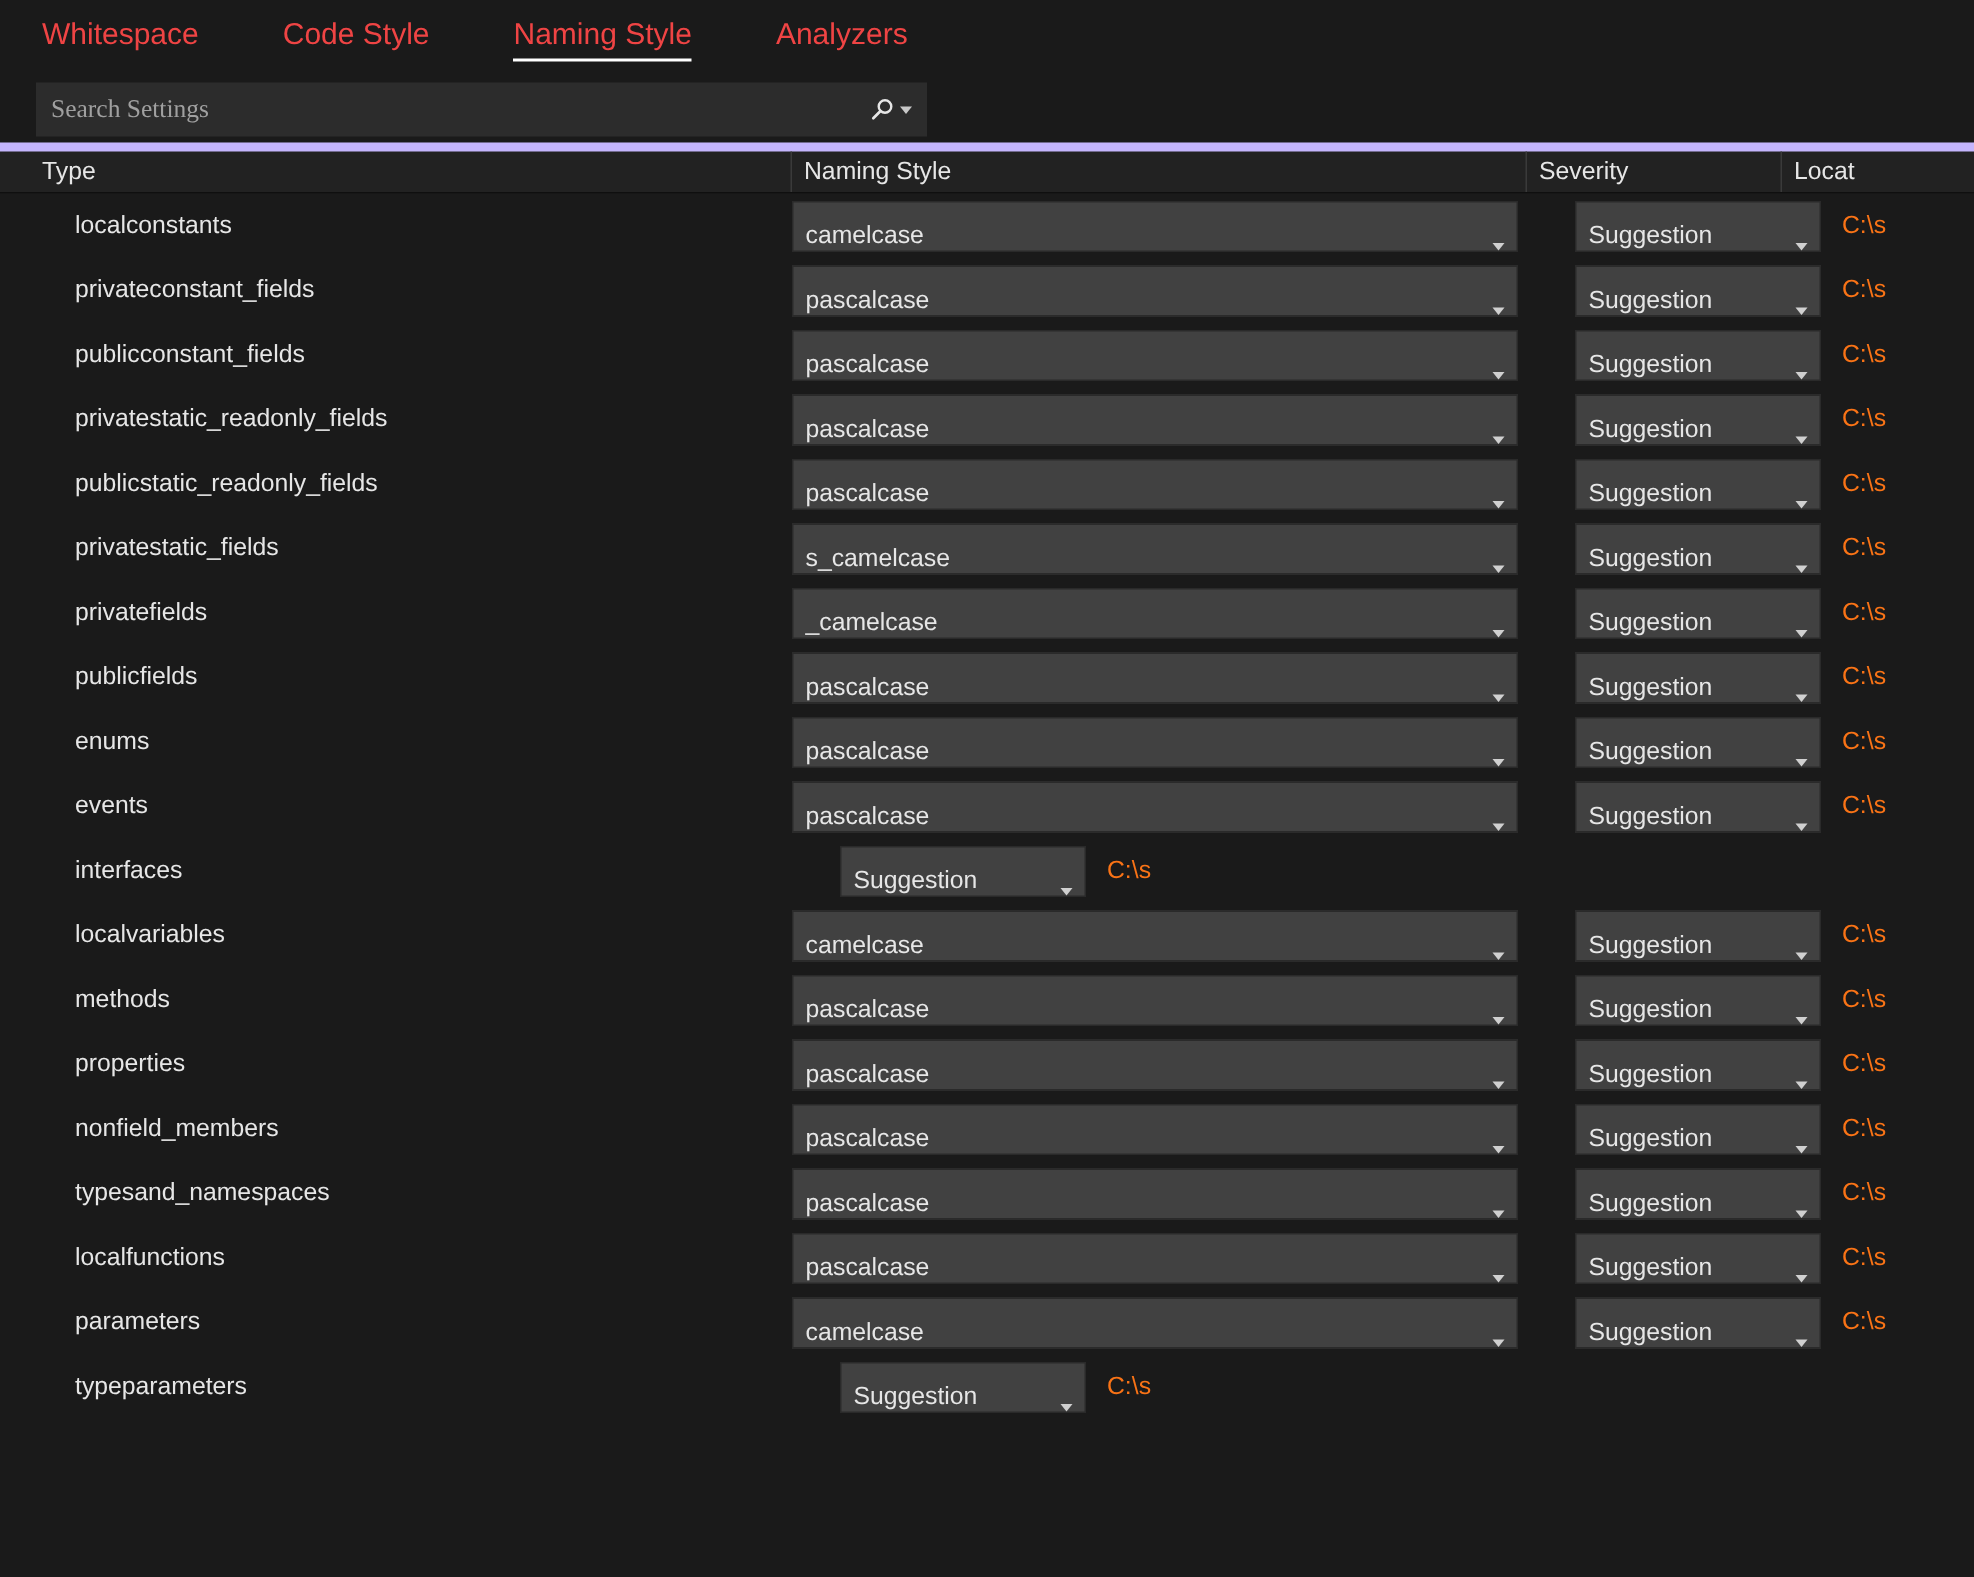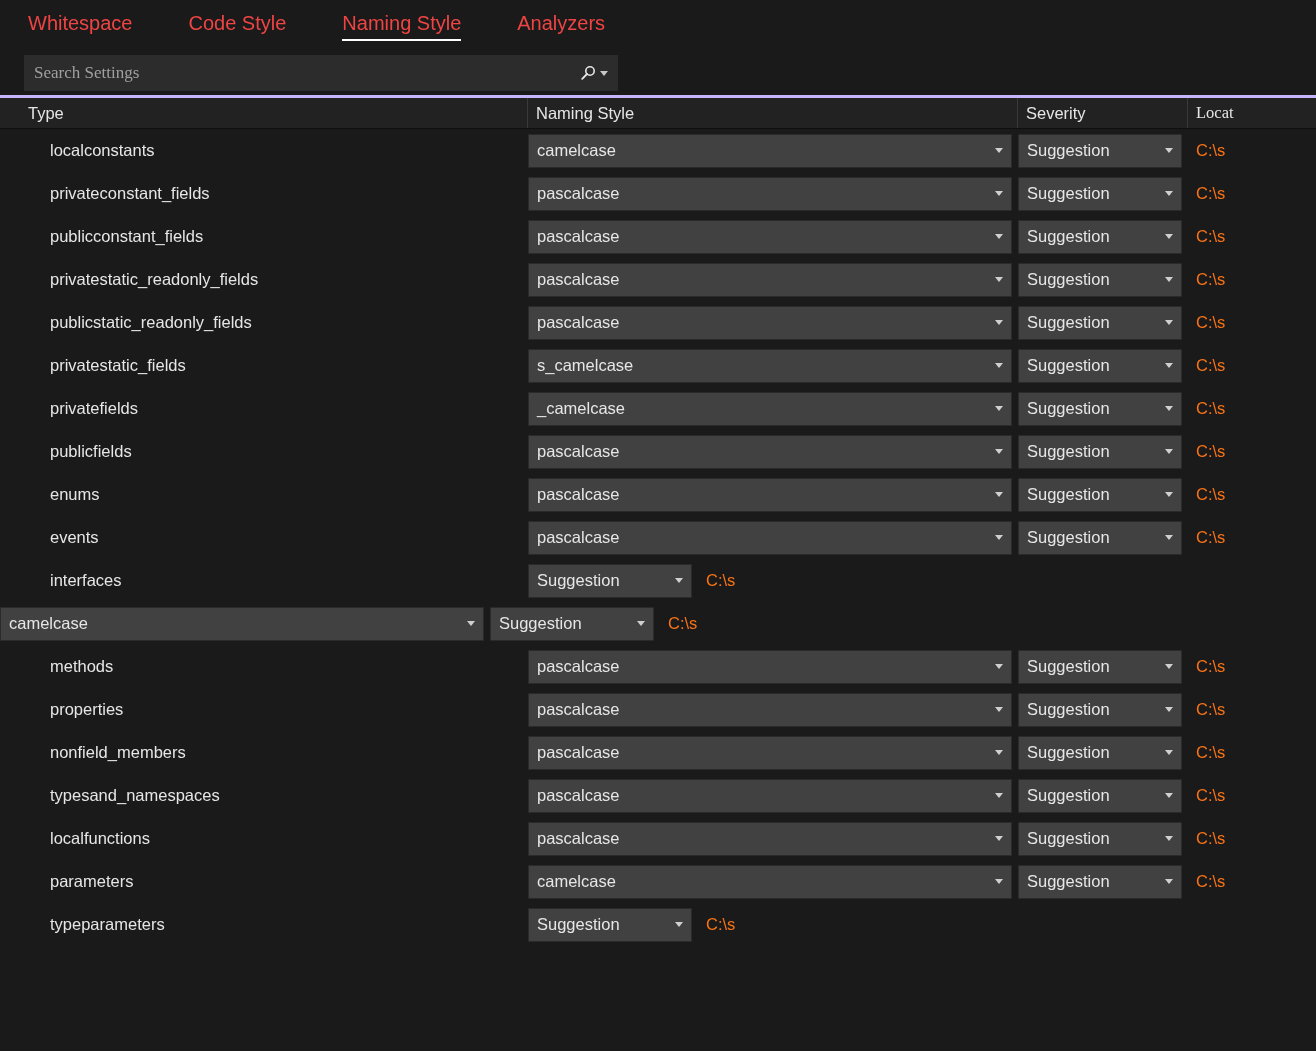--- a/index.html
+++ b/index.html
@@ -66,29 +66,29 @@
     border-right: 4px solid transparent;
     border-top: 5px solid #c8c8c8;
   }
 
   .grid {
     width: 100%;
   }
   .header-row {
     display: flex;
     background: #222222;
-    border-top: 3px solid #c4b5fd;
+    border-top: 6px solid #c4b5fd;
     border-bottom: 1px solid #0f0f0f;
     height: 34px;
     align-items: center;
   }
   .col-type { width: 528px; padding-left: 28px; border-right:1px solid #3a3a3a; height:100%; display:flex; align-items:center;}
   .col-style { width: 490px; padding-left: 8px; border-right:1px solid #3a3a3a; height:100%; display:flex; align-items:center;}
   .col-sev   { width: 170px; padding-left: 8px; border-right:1px solid #3a3a3a; height:100%; display:flex; align-items:center;}
-  .col-loc   { flex:1; padding-left: 8px; height:100%; display:flex; align-items:center; overflow:hidden; white-space:nowrap;font-family:Liberation Serif, serif;}
+  .col-loc   { flex:1; padding-left: 8px; height:100%; display:flex; align-items:center; overflow:hidden; white-space:nowrap;}
   .header-row .hcell { font-size: 16.5px; color: #e6e6e6; }
 
   .body-rows { }
   .row {
     display: flex;
     height: 43px;
     align-items: center;
   }
   .cell-type {
     width: 528px;
@@ -96,35 +96,36 @@
     font-size: 16.5px;
     color: #e6e6e6;
   }
   .cell-style {
     width: 490px;
     padding-right: 6px;
   }
   .cell-sev {
     width: 170px;
     padding-right: 6px;
+    margin-left: 32px;
   }
   .cell-loc {
     flex:1;
     padding-left: 8px;
     font-size: 16.5px;
     color: #f97316;
     overflow:hidden;
     white-space:nowrap;
   }
   .combo {
     background: #414141;
     height: 34px;
     width: 100%;
     display: flex;
-    align-items: center;
+    align-items: flex-end;
     justify-content: space-between;
     padding: 0 8px 0 8px;
     font-size: 16.5px;
     color: #e6e6e6;
     cursor: pointer;
     border: 1px solid #2a2a2a;
   }
   .combo .caret {
     width: 0; height: 0;
     border-left: 4px solid transparent;
@@ -331,20 +332,21 @@
           <div class="cell-type">interfaces</div>
           <div class="cell-sev">
             <div class="combo">
               <span>Suggestion</span>
               <span class="caret"></span>
             </div>
           </div>
           <div class="cell-loc">C:\s</div>
         </div>
         <div class="row">
+          <div class="cell-type">localvariables</div>
           <div class="cell-style">
             <div class="combo">
               <span>camelcase</span>
               <span class="caret"></span>
             </div>
           </div>
           <div class="cell-sev">
             <div class="combo">
               <span>Suggestion</span>
               <span class="caret"></span>

